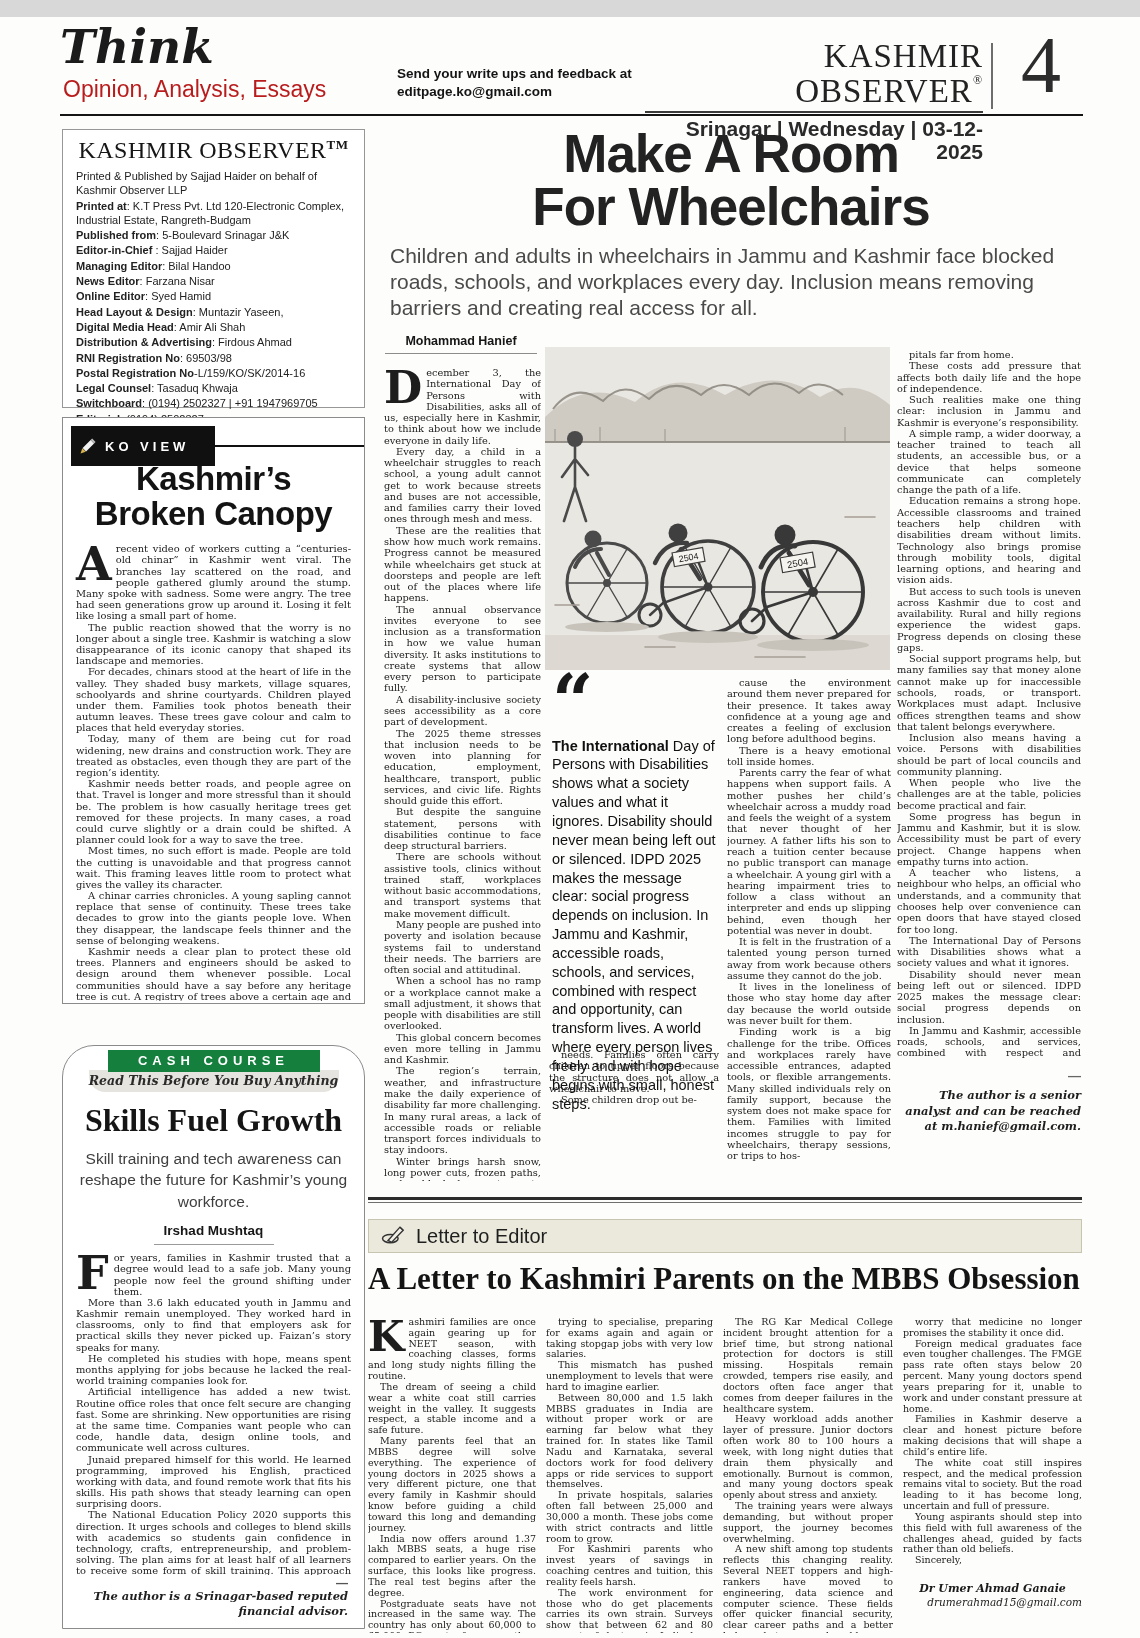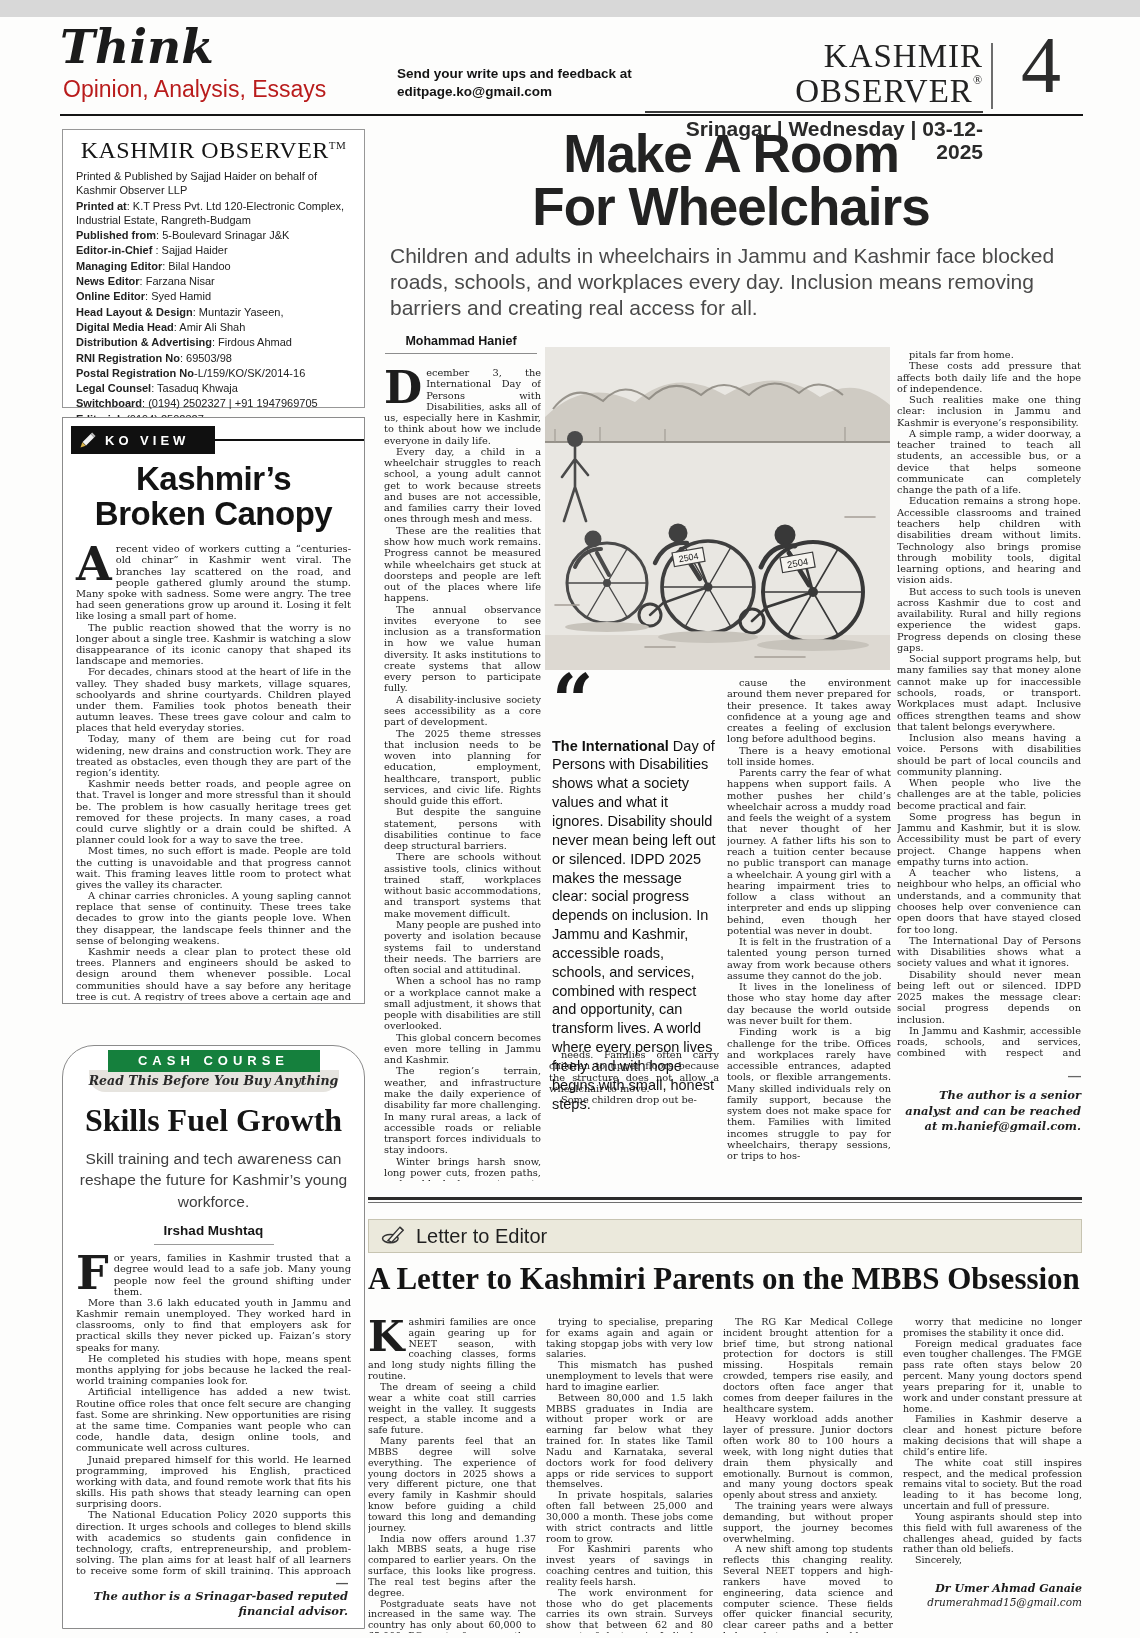--- a/index.html
+++ b/index.html
@@ -22,29 +22,29 @@
   .head-rule { position:absolute; left:60px; top:97px; width:1023px; height:2px; background:#141414; }
 
   
   .bt p { margin:0; text-align:justify; text-indent:12px; }
   .bt p.first { text-indent:0; }
   .dropcap { float:left; font-family:"DejaVu Serif", serif; font-weight:700; color:#1d1d1d; }
 
   
   .masthead { position:absolute; left:62px; top:112px; width:303px; height:279px; border:1.5px solid #979797; background:#fff; }
   .masthead .mtitle { text-align:center; margin-top:8px; font:400 24px/1 "Liberation Serif", serif; letter-spacing:.5px; color:#161616; }
-  .masthead .mtitle sup { font-size:11px; }
+  .masthead .mtitle sup { font-size:13px;font-weight:bold; }
   .mlines { padding:7px 13px 0 13px; }
   .mlines p { margin:0 0 1px 0; font:400 11px/1.3 "Liberation Sans", sans-serif; color:#222; text-indent:0; text-align:left; }
   .mlines p b { font-weight:700; }
 
   
   .kobox { position:absolute; left:62px; top:400px; width:303px; height:587px; border:1.5px solid #8b8b8b; background:#fff; }
   .kobar-row { position:absolute; left:0; top:8px; width:100%; display:flex; align-items:center; }
-  .kobar { margin-left:8px; height:28px; background:#101010; color:#fff; display:flex; align-items:center; padding:0 26px 0 8px; font:700 13px/1 "Liberation Sans", sans-serif; letter-spacing:4px; }
+  .kobar { margin-left:8px; height:40px; background:#101010; color:#fff; display:flex; align-items:center; padding:0 26px 0 8px; font:700 13px/1 "Liberation Sans", sans-serif; letter-spacing:4px; }
   .kobar .penwrap { margin-right:8px; display:inline-flex; }
   .kobar-line { flex:1; height:2px; background:#101010; }
   .ko-headline { margin-top:44px; text-align:center; font:800 33px/1.05 "Liberation Sans", sans-serif; letter-spacing:-.5px; color:#131313; }
   .ko-body { padding:12px 13px 0 13px; font-size:9.9px; line-height:1.13; color:#1b1b1b; height:470px; overflow:hidden; }
   .ko-body .dropcap { font-size:46px; line-height:.82; padding:3px 4px 0 0; }
 
   
   .cashbox { position:absolute; left:62px; top:1028px; width:303px; height:584px; border:1.5px solid #8b8b8b; border-radius:32px 32px 0 0; background:#fff; }
   .cash-pill { position:absolute; left:50%; transform:translateX(-50%); top:24px; width:250px; height:22px; background:#e6e4df; border-radius:0 0 16px 16px; }
   .cashbar { position:absolute; left:50%; transform:translateX(-50%); top:4px; width:212px; height:22px; background:#15803d; color:#fff; text-align:center; font:700 13px/22px "Liberation Sans", sans-serif; letter-spacing:5px; }
@@ -83,21 +83,21 @@
   .letter-bar { position:absolute; left:368px; top:1202px; width:714px; height:34px; background:#ebe9dc; border:1px solid #c7c4b1; display:flex; align-items:center; padding-left:12px; }
   .letter-bar .lb-label { margin-left:9px; font:400 20px/1 "Liberation Sans", sans-serif; color:#1f1f1f; }
   .letter-headline { position:absolute; left:368px; top:1246px; width:714px; font:700 31px/1.05 "Liberation Serif", serif; color:#141414; }
   .lcol { position:absolute; top:1300px; height:316px; overflow:hidden; font-size:9.5px; line-height:1.14; color:#1b1b1b; }
   .lcol .dropcap { font-size:42px; line-height:.8; padding:3px 4px 0 0; }
   .lcol1 { left:368px; width:168px; }
   .lcol2 { left:546px; width:167px; }
   .lcol3 { left:723px; width:170px; }
   .lcol4 { left:903px; width:179px; }
   .sig-block { margin-top:16px; text-align:right; }
-  .sig-name { font:italic 700 11px/1.3 "DejaVu Serif", serif; }
+  .sig-name { font:italic 700 11px/1.3 "DejaVu Serif", serif;text-align:center; }
   .sig-email { font:italic 400 10.5px/1.3 "DejaVu Serif", serif; }
   .closing { margin-top:14px; }
   .letter-bottom-rule { position:absolute; left:368px; top:1621px; width:714px; height:2.5px; background:#3f3f3f; }
 </style>
 </head>
 <body>
 
 <div id="page">
 
   <div class="think">Think</div>

